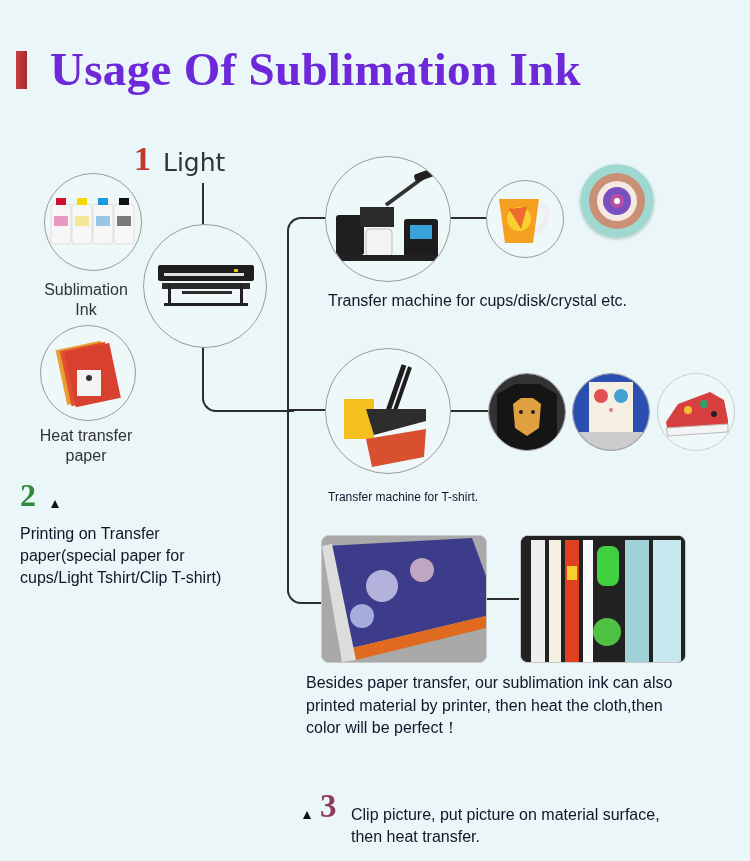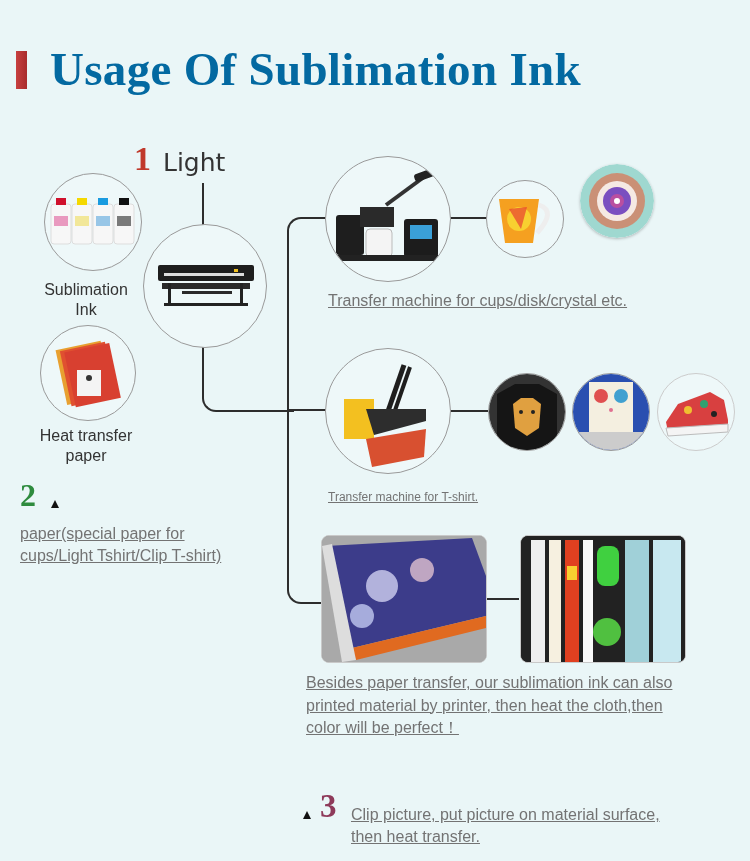--- a/index.html
+++ b/index.html
@@ -1,23 +1,23 @@
 <!DOCTYPE html>
 <html><head>
 <meta charset="utf-8">
 <style>
   html,body{margin:0;padding:0;}
   body{width:750px;height:861px;background:#eaf6f7;position:relative;overflow:hidden;font-family:"Liberation Sans",sans-serif;color:#2b2b2b;}
   .abs{position:absolute;}
   .title-bar{left:16px;top:51px;width:11px;height:38px;background:linear-gradient(90deg,#c7403f,#a82b2c);}
-  .title{left:50px;top:42px;font-family:"Liberation Serif",serif;font-weight:bold;font-size:47px;color:#0369a1;letter-spacing:0.3px;white-space:nowrap;}
+  .title{left:50px;top:42px;font-family:"Liberation Serif",serif;font-weight:bold;font-size:47px;color:#6d28d9;letter-spacing:0.3px;white-space:nowrap;}
   .circle{position:absolute;border-radius:50%;border:1.5px solid #9a9a9a;background:#eef8f9;overflow:hidden;}
   .line{position:absolute;background:#2d2d2d;}
   .label{position:absolute;font-size:16px;color:#333;text-align:center;line-height:20px;}
-  .txt{position:absolute;font-size:16px;color:#737373;line-height:22px;text-decoration:underline;}
+  .txt{position:absolute;font-size:16px;color:#0f172a;line-height:22px;}
   .step-num{position:absolute;font-family:"Liberation Serif",serif;font-weight:bold;}
   .tri{position:absolute;width:0;height:0;border-left:4px solid transparent;border-right:4px solid transparent;border-bottom:8px solid #111;}
   .photo{position:absolute;border-radius:8px;overflow:hidden;border:1px solid #c9c9c9;}
 </style>
 </head>
 <body>
 
 <div class="abs title-bar"></div>
 <div class="abs title">Usage Of Sublimation Ink</div>
 
@@ -81,20 +81,21 @@
   </svg>
 </div>
 <div class="label" style="left:26px;top:426px;width:120px;">
   <div>Heat transfer</div>
   <div>paper</div>
 </div>
 
 <div class="step-num" style="left:20px;top:477px;font-size:32px;color:#2e8b3e;">2</div>
 <div class="tri" style="left:51px;top:500px;"></div>
 <div class="txt" style="left:20px;top:523px;">
+  <div>Printing on Transfer</div>
   <div>paper(special paper for</div>
   <div>cups/Light Tshirt/Clip T-shirt)</div>
 </div>
 
 <div class="circle" style="left:325px;top:156px;width:124px;height:124px;">
   <svg width="124" height="124">
     <rect x="10" y="58" width="28" height="40" rx="3" fill="#1e1e1e"></rect>
     <rect x="34" y="50" width="34" height="20" fill="#2a2a2a"></rect>
     <line x1="60" y1="48" x2="98" y2="20" stroke="#333" stroke-width="4"></line>
     <rect x="88" y="14" width="22" height="8" rx="3" fill="#222" transform="rotate(-20 99 18)"></rect>

